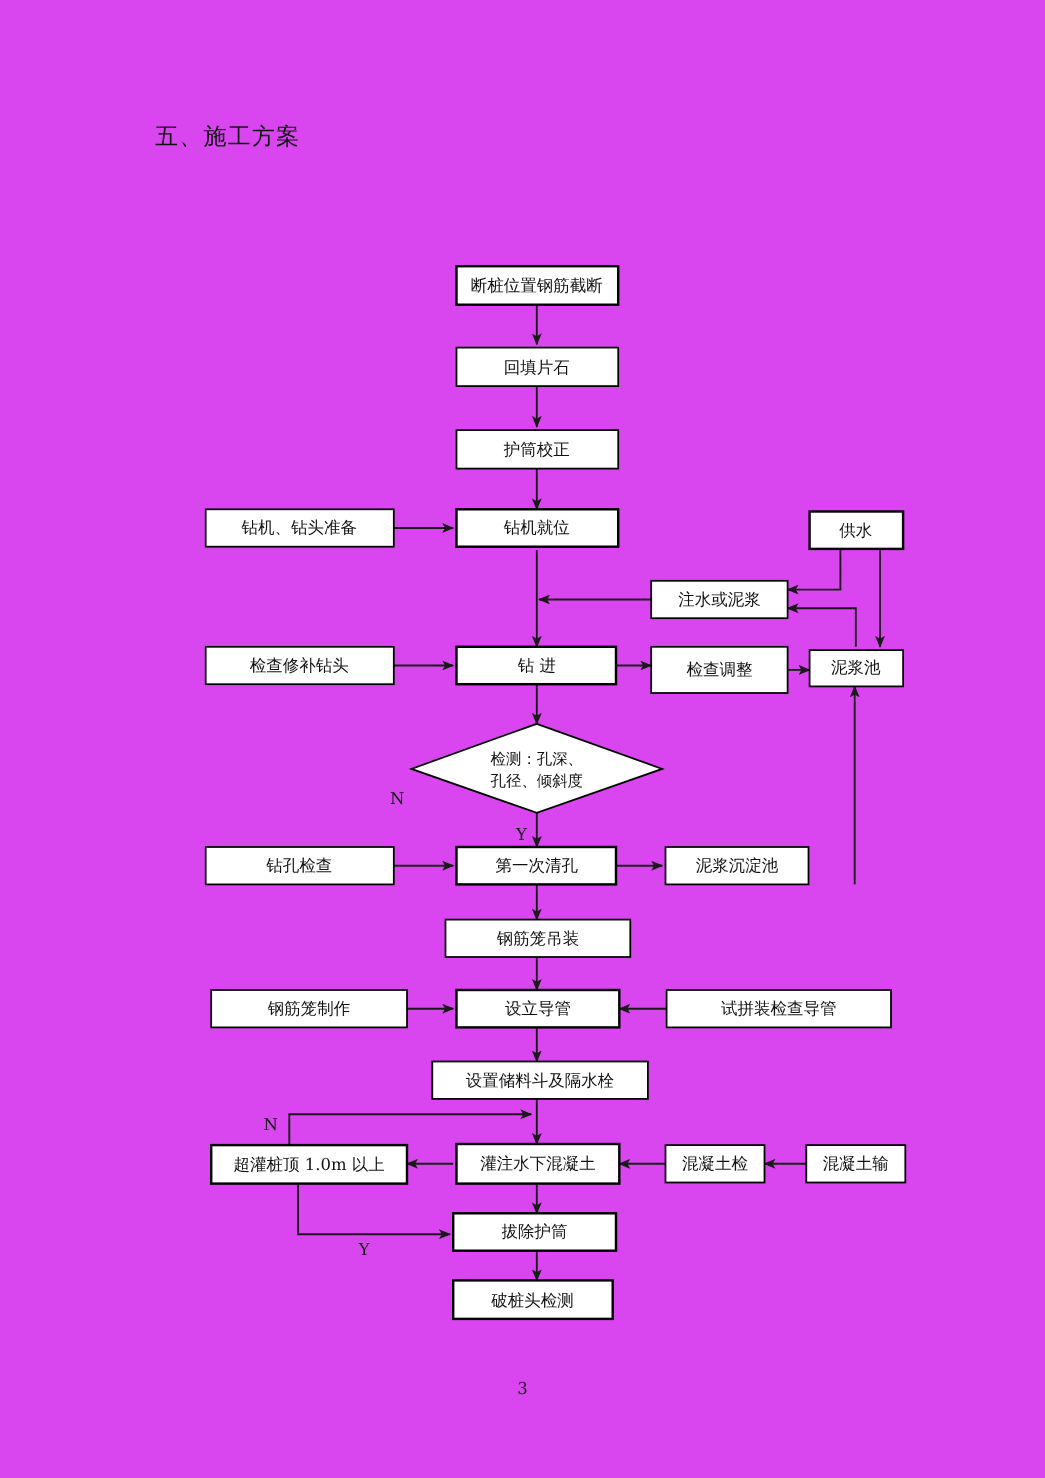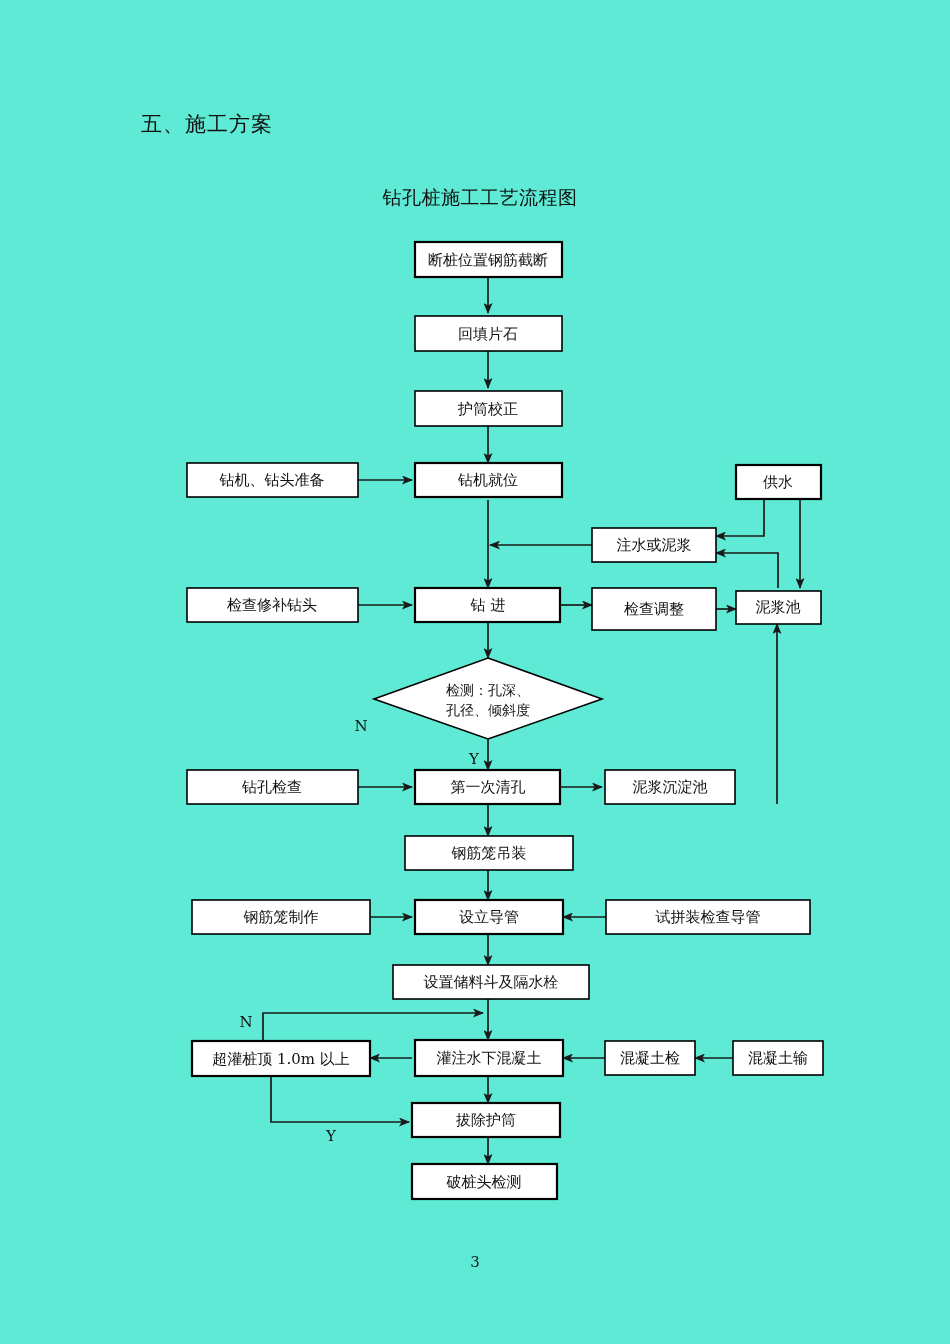--- a/index.html
+++ b/index.html
@@ -11,21 +11,21 @@
     width: 950px;
     height: 1344px;
     position: relative;
     font-family: "DejaVu Serif", "Liberation Serif", serif;
     color: #000000;
     overflow: hidden;
   }
   .page {
     position: absolute;
     inset: 0;
-    background: #5eead4;
+    background: #d946ef;
   }
   #section-heading {
     position: absolute;
     left: 141px;
     top: 110px;
     font-size: 21px;
     letter-spacing: 1px;
     color: #111;
     white-space: nowrap;
   }
@@ -97,21 +97,20 @@
     marker-end: url(#arrowhead);
   }
 </style>
 </head>
 <body>
 
 <div class="page">
 
   <div id="section-heading">五、施工方案</div>
 
-  <div id="chart-title"><span class="title-inner">钻孔桩施工工艺流程图</span></div>
 
   <svg id="flow" viewBox="0 0 950 1344">
     <defs>
       <marker id="arrowhead" markerWidth="11" markerHeight="9" refX="10" refY="4.5" orient="auto" markerUnits="userSpaceOnUse">
         <path d="M0,0 L11,4.5 L0,9 L2.6,4.5 Z" fill="#1a1a1a"></path>
       </marker>
     </defs>
 
     <line class="flow-line arrowed" x1="488" y1="277" x2="488" y2="313"></line>
 

